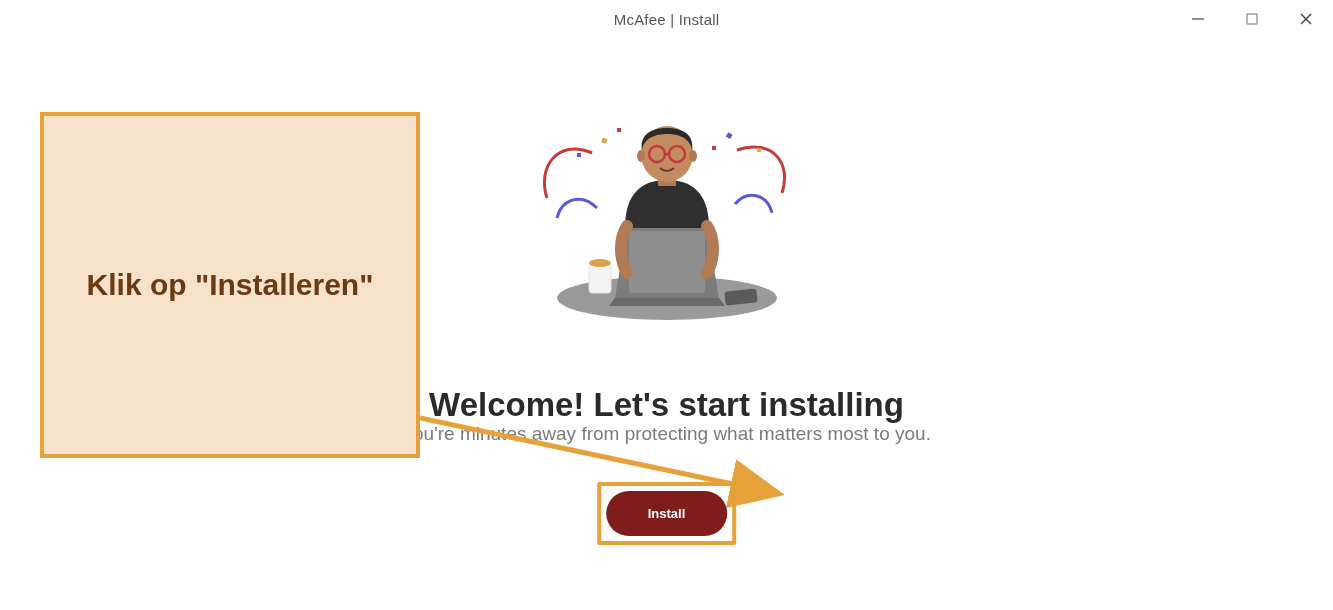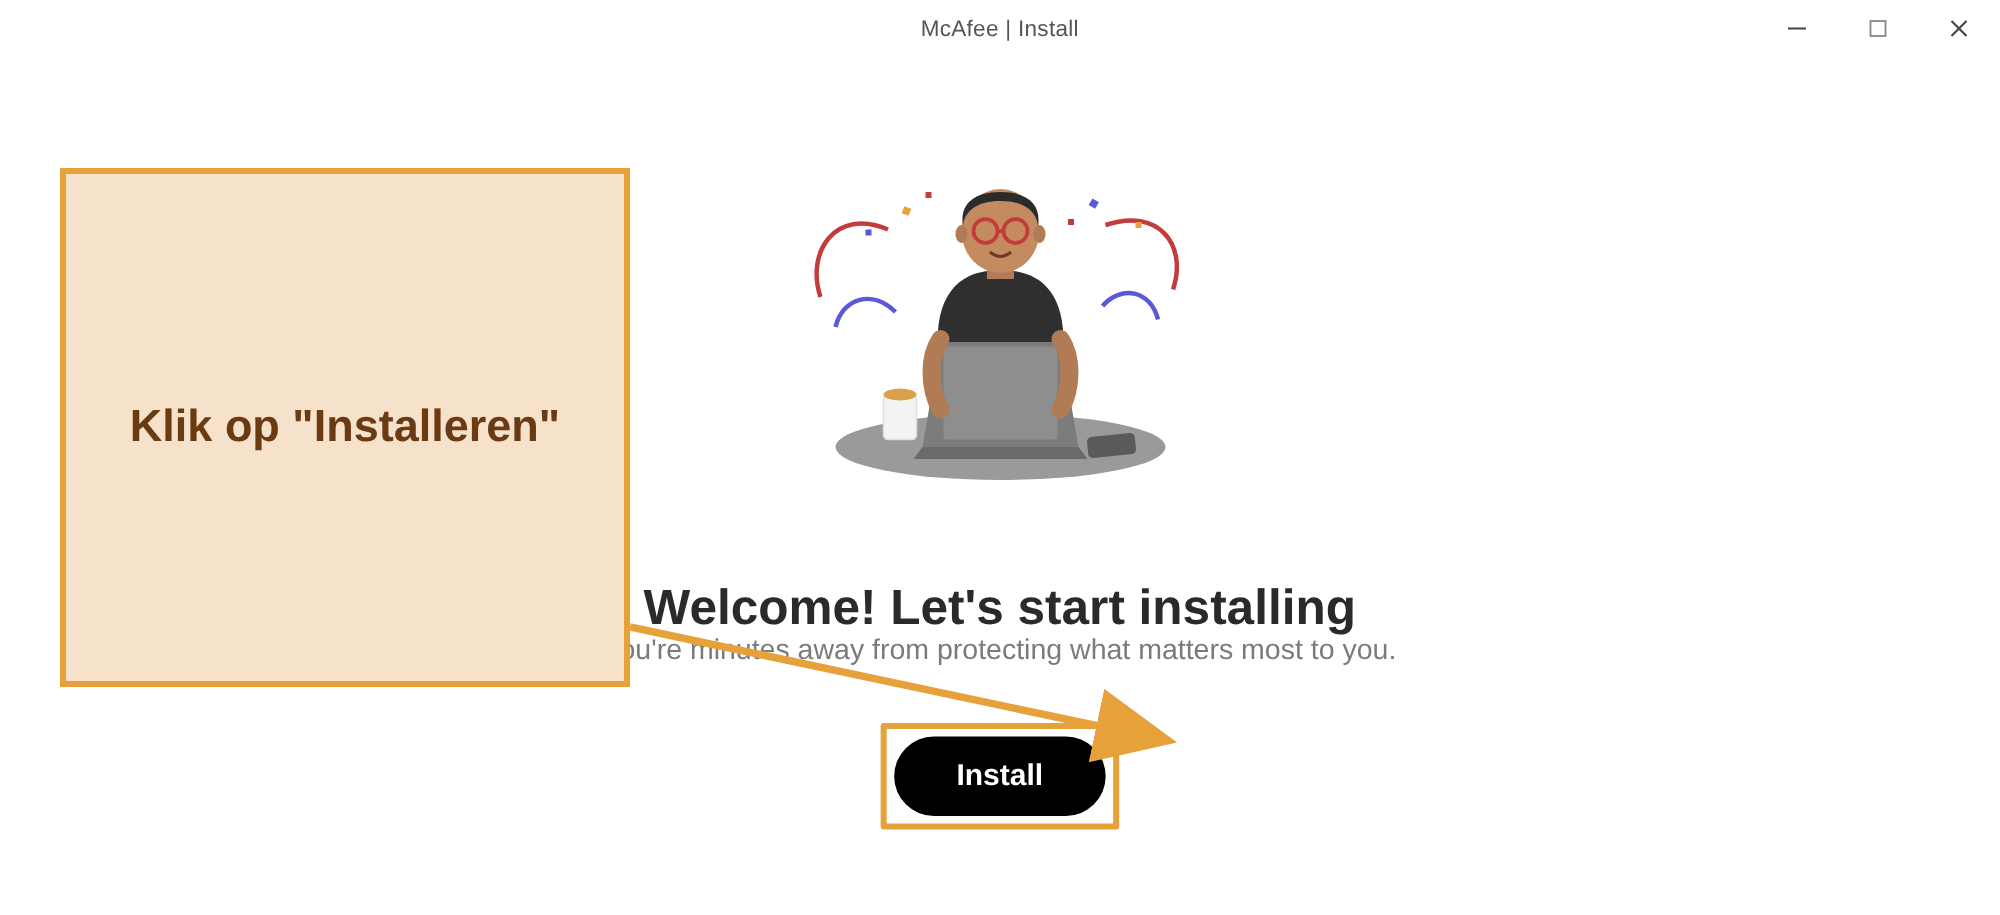--- a/index.html
+++ b/index.html
@@ -81,26 +81,26 @@
     .install-btn-wrap {
       position: absolute;
       top: 444px;
       left: 50%;
       transform: translateX(-50%);
       border: 4px solid #e6a13a;
       padding: 5px;
       border-radius: 2px;
     }
     .install-btn {
-      background: #000000;
+      background: #7f1d1d;
       color: #fff;
       border: none;
       border-radius: 28px;
       padding: 15px 42px;
-      font-size: 20px;
+      font-size: 13px;
       font-weight: 600;
       cursor: pointer;
     }
 
     .callout-box {
       position: absolute;
       left: 40px;
       top: 112px;
       width: 380px;
       height: 346px;

